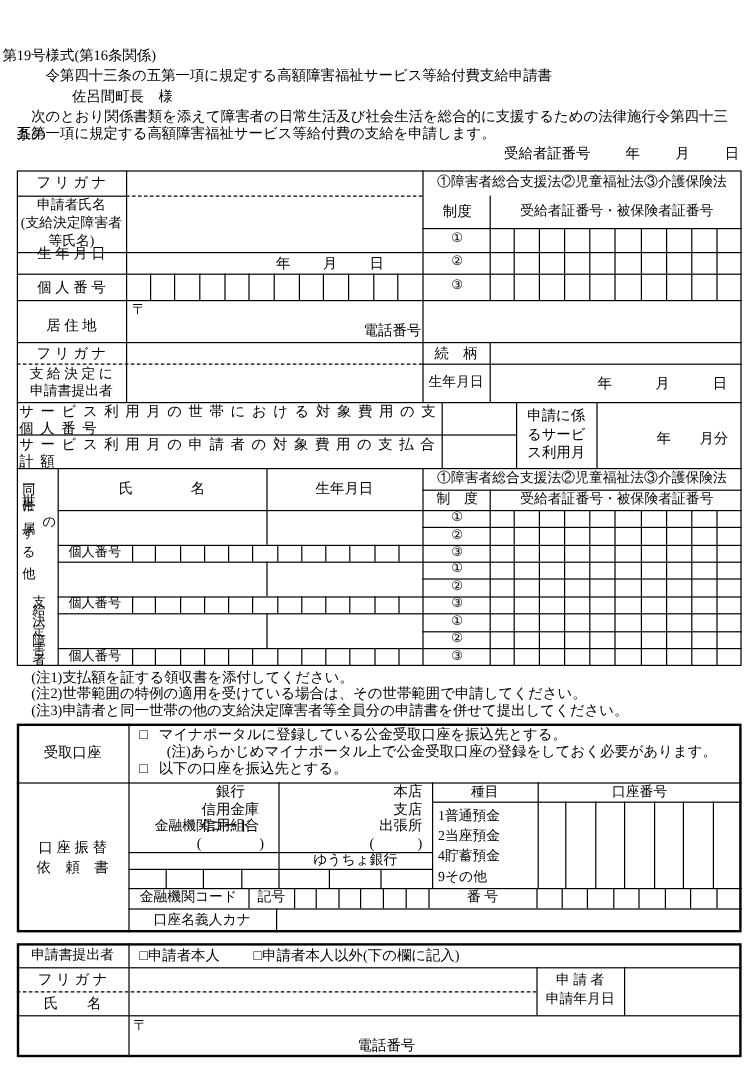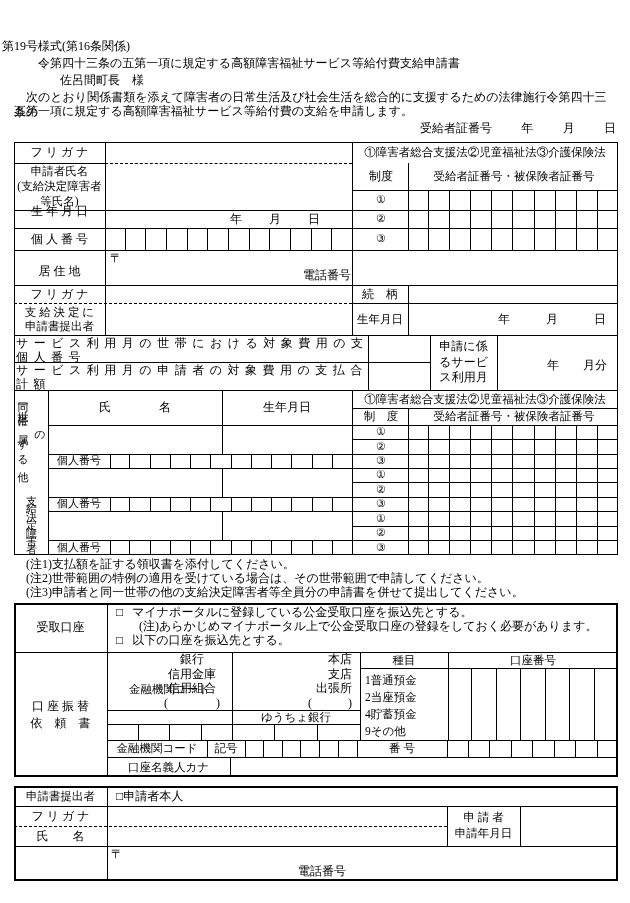--- a/index.html
+++ b/index.html
@@ -459,20 +459,21 @@
 <div class="hl" style="left:14px;top:806px;width:604px"></div>
 <div class="hl dash" style="left:14px;top:826px;width:433px"></div>
 <div class="hl" style="left:14px;top:846px;width:604px"></div>
 <div class="vl" style="left:107px;top:786px;height:95px"></div>
 <div class="vl" style="left:447px;top:806px;height:40px"></div>
 <div class="vl" style="left:520px;top:806px;height:40px"></div>
 
 <div class="a ctr f115" style="left:14px;top:786px;width:93px;height:20px">申請書提出者</div>
 <div class="flexrow" style="left:116px;top:788px;height:16px;gap:28px">
   <span>□申請者本人</span>
+  <span>□申請者本人以外(下の欄に記入)</span>
 </div>
 <div class="a ctr" style="left:14px;top:806px;width:93px;height:20px">フ リ ガ ナ</div>
 <div class="a ctr" style="left:14px;top:826px;width:93px;height:20px">氏　　名</div>
 <div class="a ctr f115" style="left:447px;top:806px;width:73px;height:40px;line-height:1.35">申 請 者
 申請年月日</div>
 <div class="a ctr" style="left:14px;top:888px;width:93px;height:45px">住　　所</div>
 <div class="a" style="left:111px;top:847px">〒</div>
 <div class="a" style="left:298px;top:864px">電話番号</div>
 <div class="a" style="left:108px;top:807px;width:338px;height:18px"></div>
 <div class="a" style="left:108px;top:827px;width:338px;height:18px"></div>

